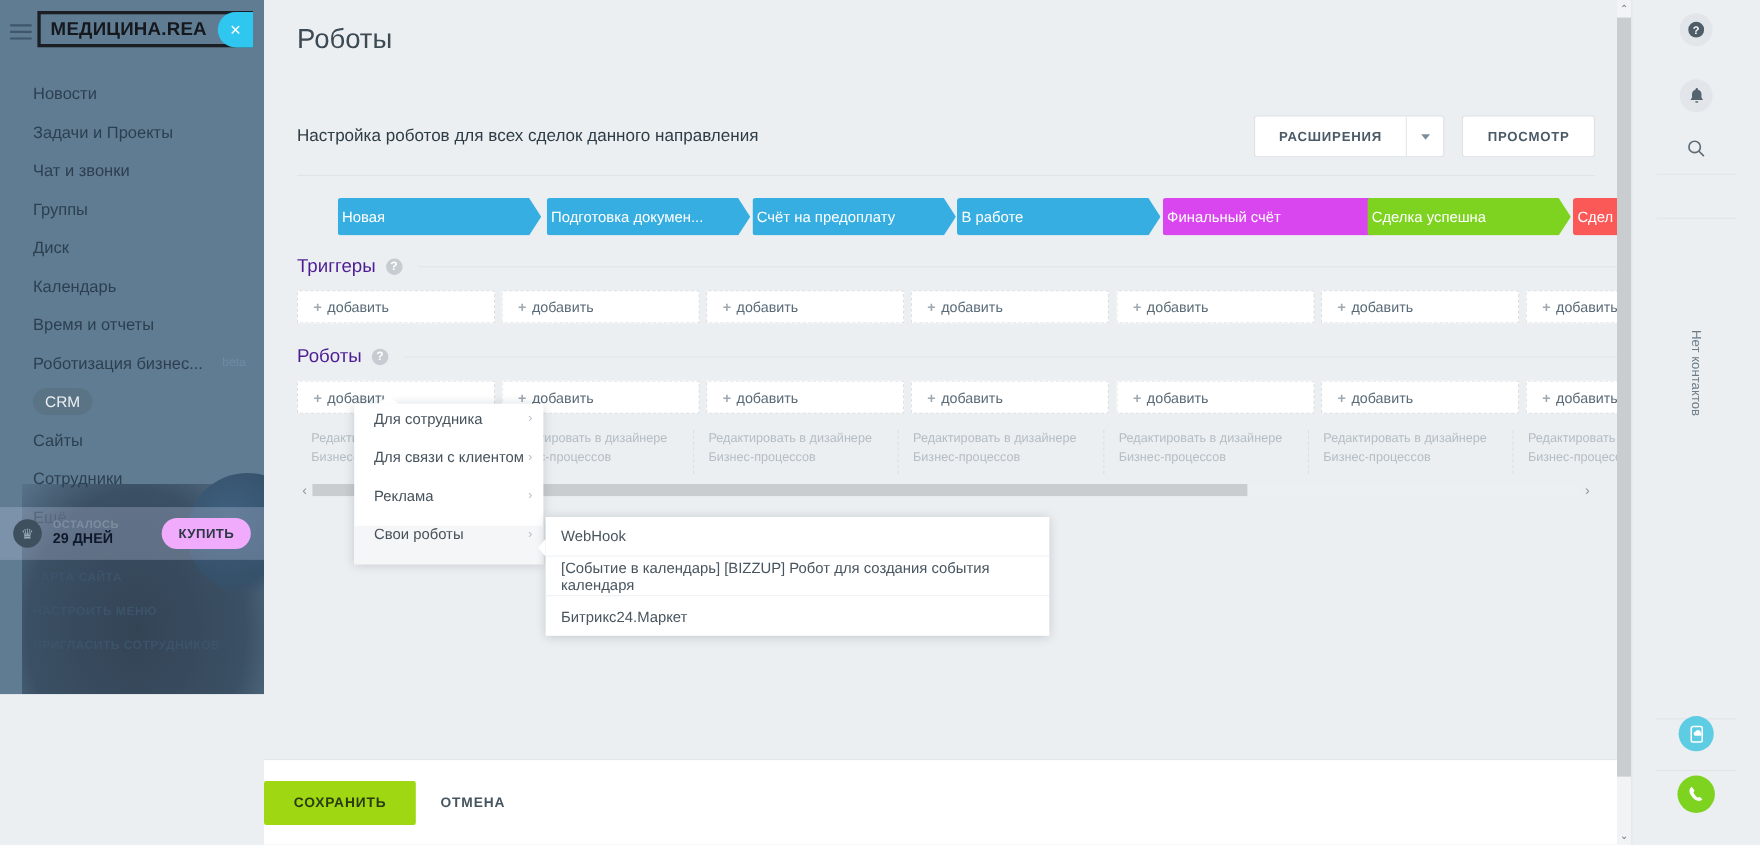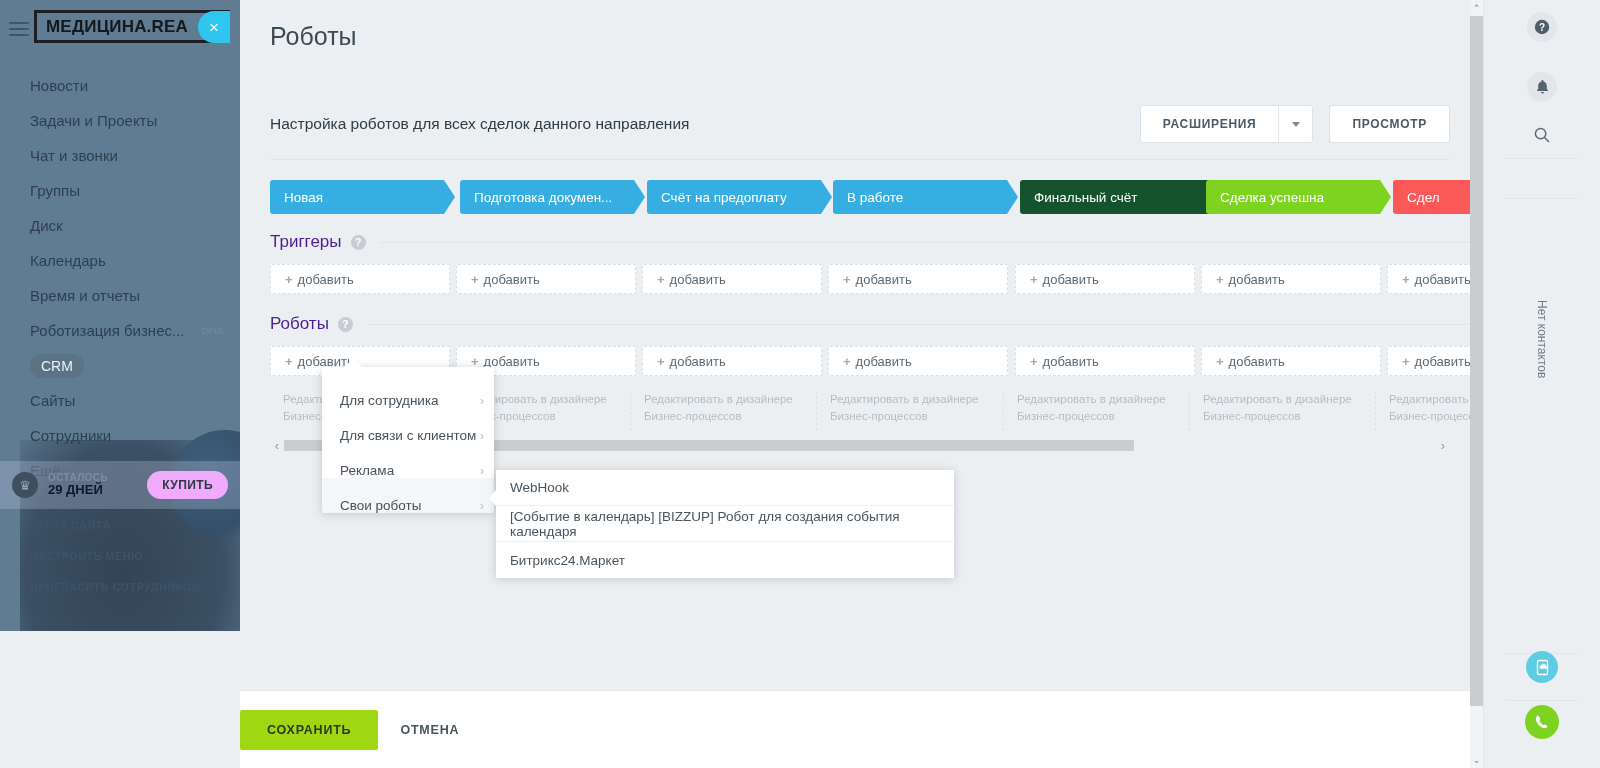--- a/index.html
+++ b/index.html
@@ -131,23 +131,24 @@
   }
   .caret-dn { width:0;height:0;border-left:4px solid transparent;border-right:4px solid transparent;border-top:5px solid #7d8c98;}
 
   
   #stages {
     position:relative; height:34px; margin:20px 0 0 30px; width:1210px; overflow:hidden;
   }
   .stage {
     position:absolute; top:0; height:34px;
     display:flex; align-items:center;
-    color:#fff; font-size:13.5px; padding-left:14px;
+    color:#fff; font-size:13.5px; padding-left:4px;
     clip-path: polygon(0 0, calc(100% - 11px) 0, 100% 50%, calc(100% - 11px) 100%, 0 100%, 0 100%);
     border-radius:3px 0 0 3px;
+    margin-left:37px;
   }
   .stage.first { clip-path: polygon(0 0, calc(100% - 11px) 0, 100% 50%, calc(100% - 11px) 100%, 0 100%); }
 
   
   .sec-head {
     display:flex; align-items:center; margin:18px 0 0 30px; width:1205px;
   }
   .sec-title { font-size:17px; color:#4c1d95; }
   .help-q {
     width:15px;height:15px;border-radius:50%;background:#c6ccd1;color:#fff;
@@ -201,21 +202,21 @@
     position:absolute; left:322px; top:367px; width:172px;
     background:#fff; box-shadow:0 1px 9px rgba(40,60,80,.22);
     z-index:40; padding:6px 0 0 0;
   }
   #menu1::before {
     content:''; position:absolute; left:22px; top:-8px;
     border-left:9px solid transparent; border-right:9px solid transparent;
     border-bottom:8px solid #fff;
   }
   .m1-item {
-    position:relative; height:35px; display:flex; align-items:flex-end;
+    position:relative; height:35px; display:flex; align-items:flex-start;
     padding:0 10px 0 18px; font-size:13.5px; color:#46525c; cursor:pointer;
   }
   .m1-item.sel { background:#f4f6f7; }
   .m1-arrow { margin-left:auto; color:#b6bec5; font-size:12px; }
 
   #menu2 {
     position:absolute; left:496px; top:470px; width:458px;
     background:#fff; box-shadow:0 1px 9px rgba(40,60,80,.22);
     z-index:41;
   }
@@ -356,21 +357,21 @@
         </div>
         <div class="stage" style="left: 190px; width: 185px; background: rgb(55, 174, 226);">
           <span>Подготовка докумен...</span>
         </div>
         <div class="stage" style="left: 563px; width: 185px; background: rgb(55, 174, 226);">
           <span>В работе</span>
         </div>
         <div class="stage" style="left: 377px; width: 185px; background: rgb(55, 174, 226);">
           <span>Счёт на предоплату</span>
         </div>
-        <div class="stage" style="left: 750px; width: 202px; background: #14532d;">
+        <div class="stage" style="left: 750px; width: 202px; background: #d946ef;">
           <span>Финальный счёт</span>
         </div>
         <div class="stage" style="left: 936px; width: 185px; background: rgb(126, 211, 33);">
           <span>Сделка успешна</span>
         </div>
         <div class="stage" style="left: 1123px; width: 185px; background: rgb(251, 88, 88);">
           <span>Сдел</span>
         </div>
       </div>
 

